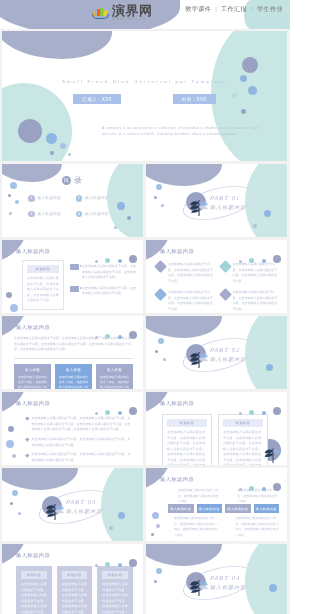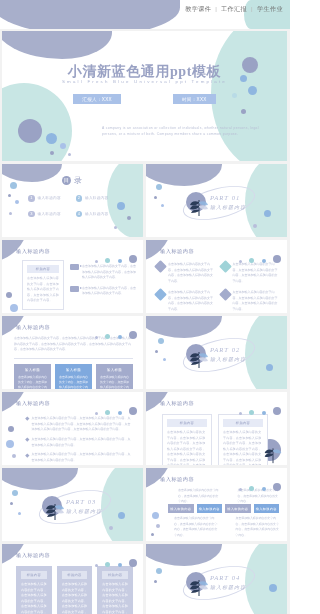--- a/index.html
+++ b/index.html
@@ -230,20 +230,33 @@
 </style>
 </head>
 <body>
 
 <div class="page">
 
   <div class="site-header">
     <div class="hdr-blob"></div>
     <div class="hdr-teal"></div>
 
+    <div class="logo-wrap">
+      <div class="logo-mark">
+        <span class="seg s1"></span>
+          <span class="seg s2"></span>
+        <span class="seg s3"></span>
+          <span class="seg s4"></span>
+        <span class="base"></span>
+      </div>
+      <div class="logo-text">
+        <span class="logo-cn">演界网</span>
+        <span class="logo-en">WWW.YANJ.CN</span>
+      </div>
+    </div>
 
     <div class="hdr-nav">
       <span>教学课件</span>
       <span class="hdr-sep">|</span>
       <span>工作汇报</span>
       <span class="hdr-sep">|</span>
       <span>学生作业</span>
     </div>
   </div>
 
@@ -260,21 +273,20 @@
         <div class="dot" style="left:58px;top:112px;width:6px;height:6px;background:#a9c1e8;"></div>
         <div class="dot" style="left:48px;top:120px;width:4px;height:4px;background:#9aa2c4;"></div>
         <div class="dot" style="left:66px;top:122px;width:3px;height:3px;background:#b8bedb;"></div>
 
         <div class="blob" style="left:240px;top:26px;width:16px;height:16px;background:#9aa2c4;"></div>
         <div class="dot" style="left:238px;top:44px;width:7px;height:7px;background:#8fb6e0;"></div>
         <div class="dot" style="left:246px;top:55px;width:9px;height:9px;background:#8fb6e0;"></div>
         <div class="dot" style="left:230px;top:62px;width:5px;height:5px;background:#b9dbe6;"></div>
         <div class="dot" style="left:239px;top:78px;width:5px;height:5px;background:#9aa2c4;"></div>
 
-        <div class="t-title">小清新蓝色通用ppt模板</div>
         <div class="t-sub">Small Fresh Blue Universal ppt Template</div>
 
         <div class="t-btnrow">
           <div class="t-btn">汇报人：XXX</div>
           <div class="t-btn">时间：XXX</div>
         </div>
 
         <div class="t-para">A company is an association or collection of individuals, whether natural persons, legal persons, or a mixture of both. Company members share a common purpose.</div>
       </div>
     </div>

